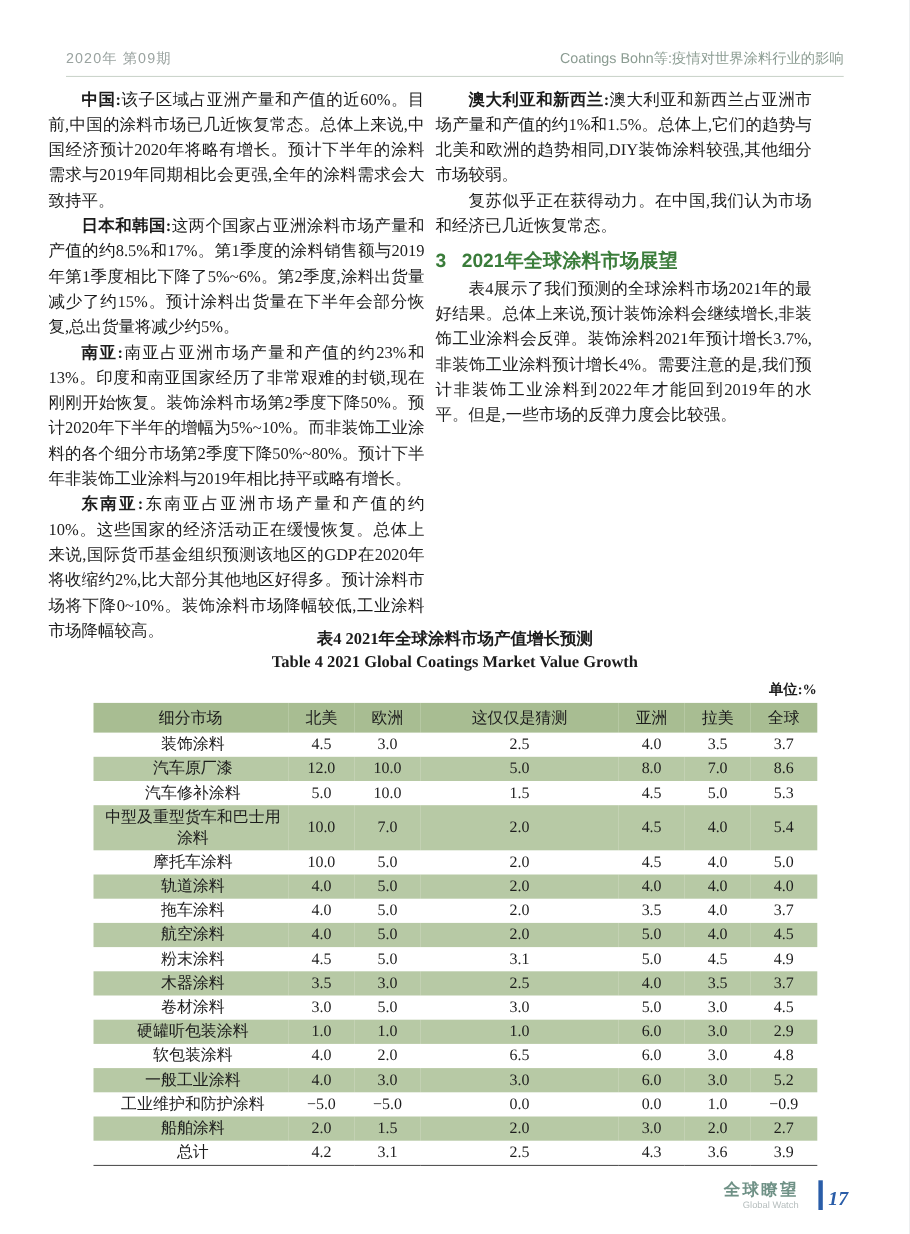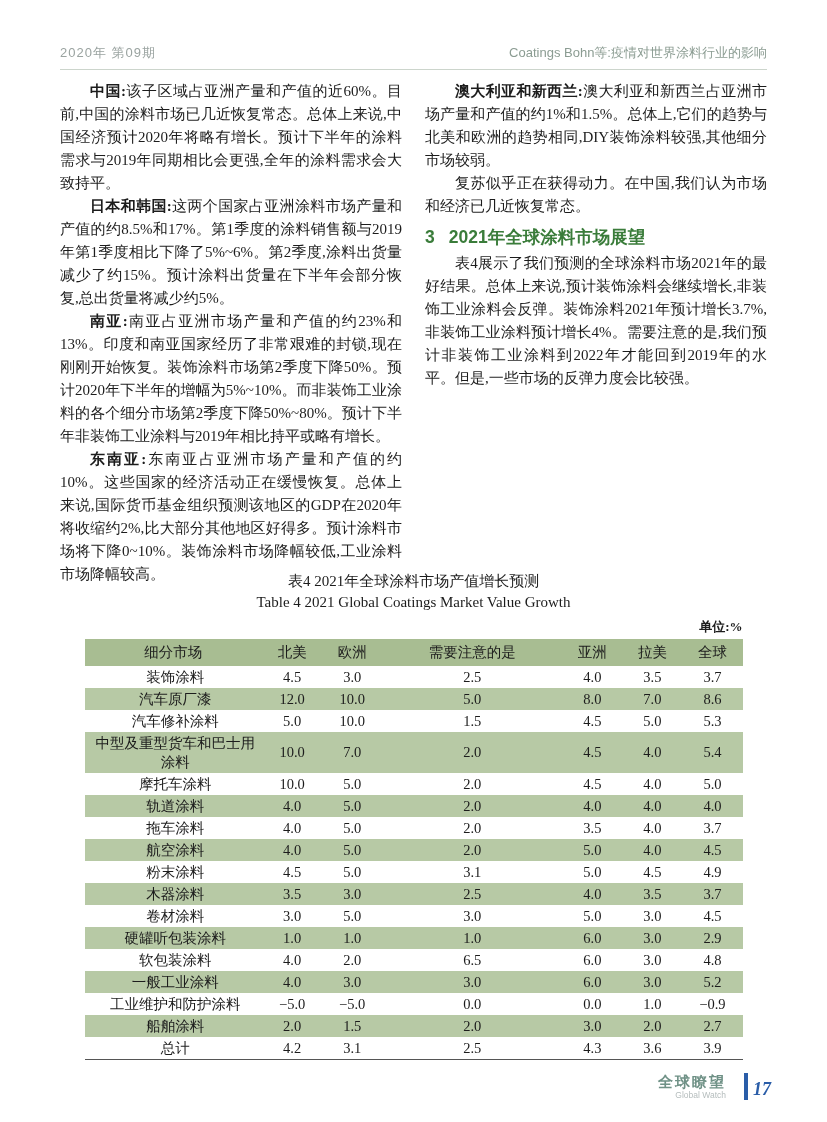--- a/index.html
+++ b/index.html
@@ -21,37 +21,37 @@
   
   .hdr{
     position:absolute;left:60px;right:60px;top:44px;
     display:flex;justify-content:space-between;align-items:flex-end;
     padding-bottom:7px;border-bottom:1px solid #ccd5cc;
     font-family:"Liberation Sans","DejaVu Sans",sans-serif;font-size:13px;
   }
   .hdr-left{color:var(--hdr-gray);letter-spacing:1px;}
   .hdr-right{color:var(--hdr-green-gray);}
   
-  .content{position:absolute;left:60px;top:80px;width:707px;display:flex;gap:23px;}
+  .content{position:absolute;left:44px;top:80px;width:707px;display:flex;gap:10px;}
   .col{width:342px;}
   .para{
     margin:0;text-indent:2em;text-align:justify;
     font-size:15px;line-height:23px;
   }
   .para b{font-weight:bold;}
   .sec-heading{
     margin:7px 0 3px 0;color:var(--green-heading);
     font-family:"Liberation Sans","DejaVu Sans",sans-serif;
     font-weight:bold;font-size:17.5px;line-height:24px;
   }
   .sec-heading .sec-num{margin-right:14px;}
   
   .table-block{position:absolute;left:60px;top:571px;width:707px;}
   .tbl-title{
-    text-align:center;font-weight:normal;font-size:15px;line-height:21px;
+    text-align:center;font-weight:bold;font-size:15px;line-height:21px;
   }
   .tbl-unit{
     width:658px;margin:5px auto 0;text-align:right;
     font-weight:bold;font-size:13px;
   }
   table.growth{
     width:658px;margin:3px auto 0;border-collapse:collapse;
     font-size:14.5px;border-bottom:1.5px solid #555;
   }
   table.growth th{
@@ -105,21 +105,21 @@
   <div class="table-block">
     <div class="tbl-title">表4 2021年全球涂料市场产值增长预测</div>
     <div class="tbl-title">Table 4 2021 Global Coatings Market Value Growth</div>
     <div class="tbl-unit">单位:%</div>
     <table class="growth">
       <thead>
         <tr>
             <th class="seg-h">细分市场</th>
             <th>北美</th>
             <th>欧洲</th>
-            <th>需要注意的是</th>
+            <th>这仅仅是猜测</th>
             <th>亚洲</th>
             <th>拉美</th>
             <th>全球</th>
           </tr>
       </thead>
       <tbody>
           <tr>
             <td class="seg">装饰涂料</td>
             <td>4.5</td>
             <td>3.0</td>

